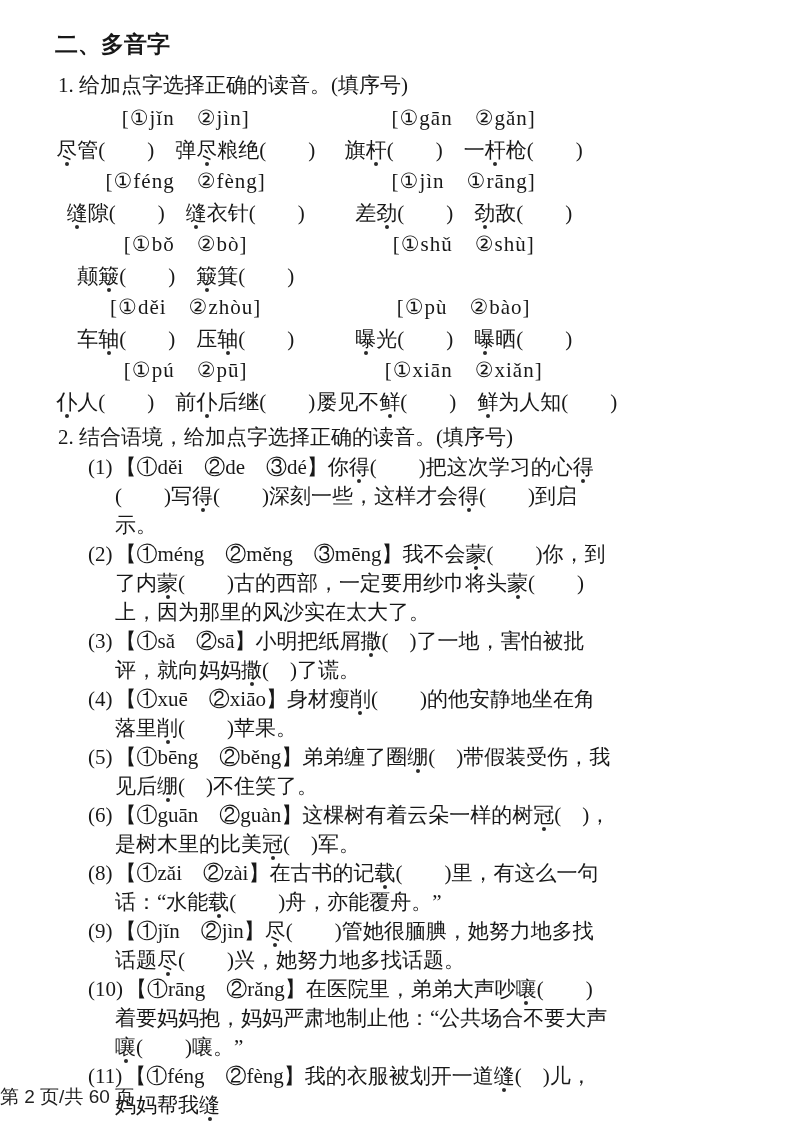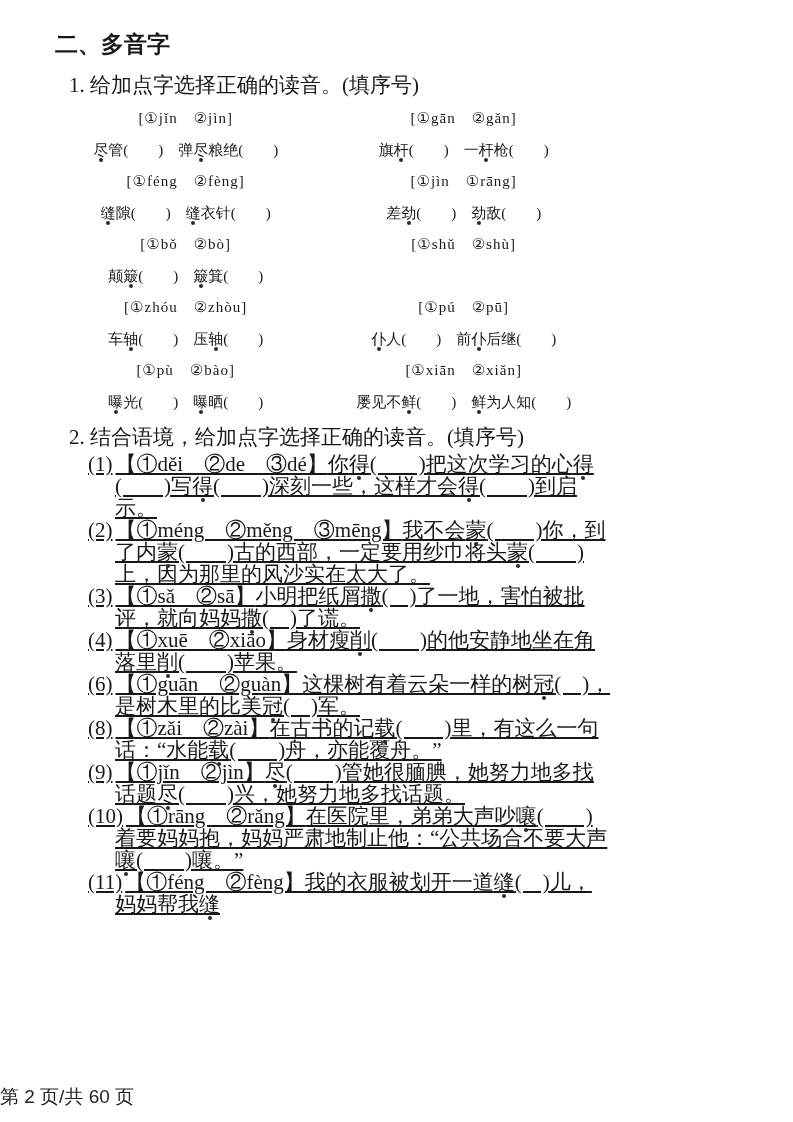--- a/index.html
+++ b/index.html
@@ -24,48 +24,47 @@
   }
   .heading {
     font-size: 23px;
     font-weight: bold;
     line-height: 30px;
     margin: 0 0 10px 0;
   }
   .sec-title {
     font-size: 21px;
     line-height: 31px;
-    margin-left: 14px;
+    margin-left: 3px;
   }
   .grid {
     display: grid;
     grid-template-columns: 47% 53%;
     margin-top: 2px;
   }
   .cell {
     text-align: center;
-    font-size: 15px;
+    font-size: 21px;
     line-height: 31.5px;
   }
   .pinyin {
     letter-spacing: 1px;
   }
   .words {
     white-space: nowrap;
   }
   .sec2 {
     margin-top: 4px;
   }
   .item {
     font-size: 21px;
-    line-height: 22px;
+    line-height: 29px;
     margin-left: 33px;
     padding-left: 27px;
     text-indent: -27px;
-    text-decoration: underline;
   }
   .item .num {
     margin-right: 3px;
   }
   
   .d {
     position: relative;
   }
   .d::after {
     content: "";
@@ -115,30 +114,30 @@
       <div class="words"><span>差</span><span class="d">劲</span><span>(　　)　</span><span class="d">劲</span><span>敌(　　)</span></div>
     </div>
     <div class="cell">
       <div class="pinyin">[①bǒ　②bò]</div>
       <div class="words"><span>颠</span><span class="d">簸</span><span>(　　)　</span><span class="d">簸</span><span>箕(　　)</span></div>
     </div>
     <div class="cell">
       <div class="pinyin">[①shǔ　②shù]</div>
     </div>
     <div class="cell">
-      <div class="pinyin">[①zhóu　②zhòu]</div>
+      <div class="pinyin">[①děi　②zhòu]</div>
       <div class="words"><span>车</span><span class="d">轴</span><span>(　　)　压</span><span class="d">轴</span><span>(　　)</span></div>
+    </div>
+    <div class="cell">
+      <div class="pinyin">[①pù　②bào]</div>
+      <div class="words"><span class="d">曝</span><span>光(　　)　</span><span class="d">曝</span><span>晒(　　)</span></div>
     </div>
     <div class="cell">
       <div class="pinyin">[①pú　②pū]</div>
       <div class="words"><span class="d">仆</span><span>人(　　)　前</span><span class="d">仆</span><span>后继(　　)</span></div>
-    </div>
-    <div class="cell">
-      <div class="pinyin">[①pù　②bào]</div>
-      <div class="words"><span class="d">曝</span><span>光(　　)　</span><span class="d">曝</span><span>晒(　　)</span></div>
     </div>
     <div class="cell">
       <div class="pinyin">[①xiān　②xiǎn]</div>
       <div class="words"><span>屡见不</span><span class="d">鲜</span><span>(　　)　</span><span class="d">鲜</span><span>为人知(　　)</span></div>
     </div>
   </div>
 
   <div class="sec2">
     <div class="sec-title">2. 结合语境，给加点字选择正确的读音。(填序号)</div>
 
@@ -146,20 +145,23 @@
       <span class="num">(1)</span><span class="opts">【①děi　②de　③dé】</span><span class="txt"><span>你</span><span class="d">得</span><span>(　　)把这次学习的心</span><span class="d">得</span><span>(　　)写</span><span class="d">得</span><span>(　　)深刻一些，这样才会</span><span class="d">得</span><span>(　　)到启示。</span></span>
     </div>
     <div class="item">
       <span class="num">(2)</span><span class="opts">【①méng　②měng　③mēng】</span><span class="txt"><span>我不会</span><span class="d">蒙</span><span>(　　)你，到了内</span><span class="d">蒙</span><span>(　　)古的西部，一定要用纱巾将头</span><span class="d">蒙</span><span>(　　)上，因为那里的风沙实在太大了。</span></span>
     </div>
     <div class="item">
       <span class="num">(3)</span><span class="opts">【①sǎ　②sā】</span><span class="txt"><span>小明把纸屑</span><span class="d">撒</span><span>(　)了一地，害怕被批评，就向妈妈</span><span class="d">撒</span><span>(　)了谎。</span></span>
     </div>
     <div class="item">
       <span class="num">(4)</span><span class="opts">【①xuē　②xiāo】</span><span class="txt"><span>身材瘦</span><span class="d">削</span><span>(　　)的他安静地坐在角落里</span><span class="d">削</span><span>(　　)苹果。</span></span>
+    </div>
+    <div class="item">
+      <span class="num">(5)</span><span class="opts">【①bēng　②běng】</span><span class="txt"><span>弟弟缠了圈</span><span class="d">绷</span><span>(　)带假装受伤，我见后</span><span class="d">绷</span><span>(　)不住笑了。</span></span>
     </div>
     <div class="item">
       <span class="num">(6)</span><span class="opts">【①guān　②guàn】</span><span class="txt"><span>这棵树有着云朵一样的树</span><span class="d">冠</span><span>(　)，是树木里的比美</span><span class="d">冠</span><span>(　)军。</span></span>
     </div>
     <div class="item">
       <span class="num">(8)</span><span class="opts">【①zǎi　②zài】</span><span class="txt"><span>在古书的记</span><span class="d">载</span><span>(　　)里，有这么一句话：“水能</span><span class="d">载</span><span>(　　)舟，亦能覆舟。”</span></span>
     </div>
     <div class="item">
       <span class="num">(9)</span><span class="opts">【①jǐn　②jìn】</span><span class="txt"><span class="d">尽</span><span>(　　)管她很腼腆，她努力地多找话题</span><span class="d">尽</span><span>(　　)兴，她努力地多找话题。</span></span>
     </div>

